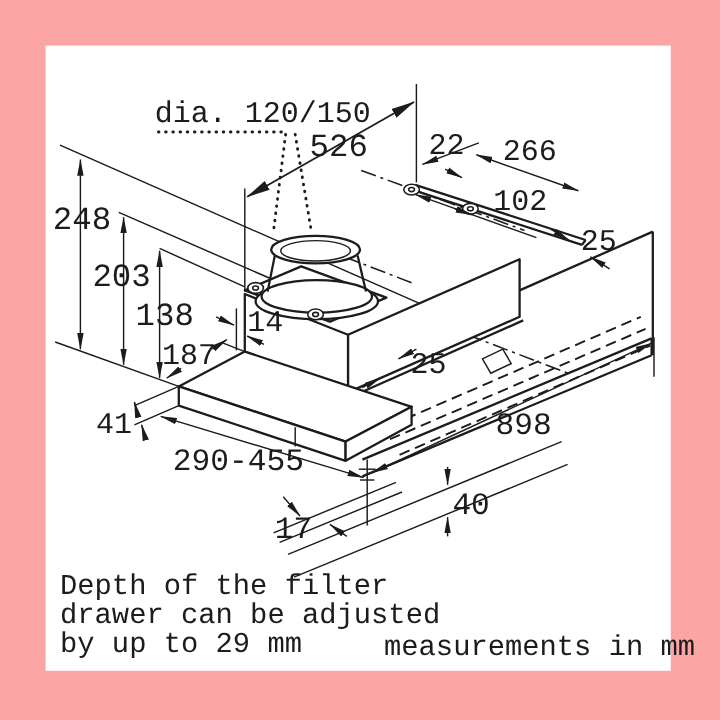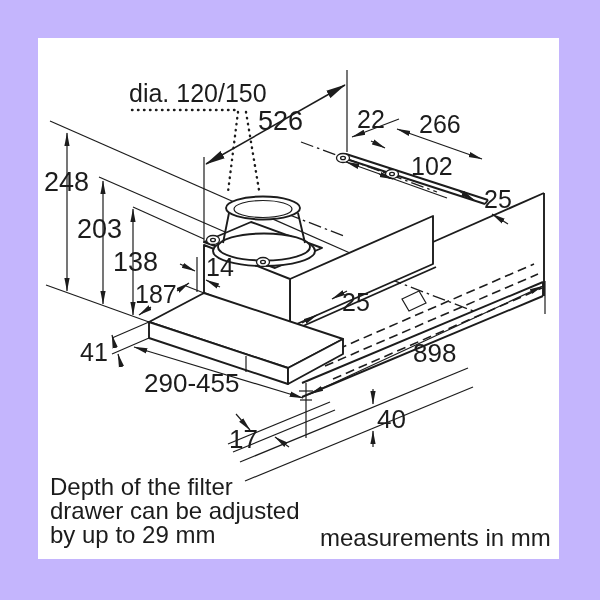--- a/index.html
+++ b/index.html
@@ -1,17 +1,17 @@
 <!DOCTYPE html>
 <html><head>
 <meta charset="utf-8">
 <style>
   html,body{margin:0;padding:0;background:#e9e9e9;}
-  .stage{position:relative;width:600px;height:600px;background:#c4b5fd;overflow:hidden;
-         font-family:Liberation Sans, sans-serif;text-align:center;}
+  .stage{position:relative;width:600px;height:600px;background:#fca5a5;overflow:hidden;
+         font-family:Liberation Mono, monospace;text-align:center;}
   svg{position:absolute;left:0;top:0;}
   .canvas-bg{fill:#ffffff;}
   .main{stroke:#1c1c1c;stroke-width:1.9;fill:none;stroke-linejoin:round;}
   .face{stroke:#1c1c1c;stroke-width:1.9;fill:#ffffff;stroke-linejoin:round;}
   .thin{stroke:#1c1c1c;stroke-width:1.2;fill:none;}
   .dim{stroke:#1c1c1c;stroke-width:1.2;fill:none;}
   .dimbig{stroke:#1c1c1c;stroke-width:1.5;fill:none;}
   .dashed{stroke:#1c1c1c;stroke-width:1.6;fill:none;stroke-dasharray:9 5;}
   .dashdot{stroke:#1c1c1c;stroke-width:1.3;fill:none;stroke-dasharray:13 4 2.5 4;}
   .dotted{stroke:#1c1c1c;stroke-width:2.4;fill:none;stroke-dasharray:0.5 5.5;stroke-linecap:round;}

